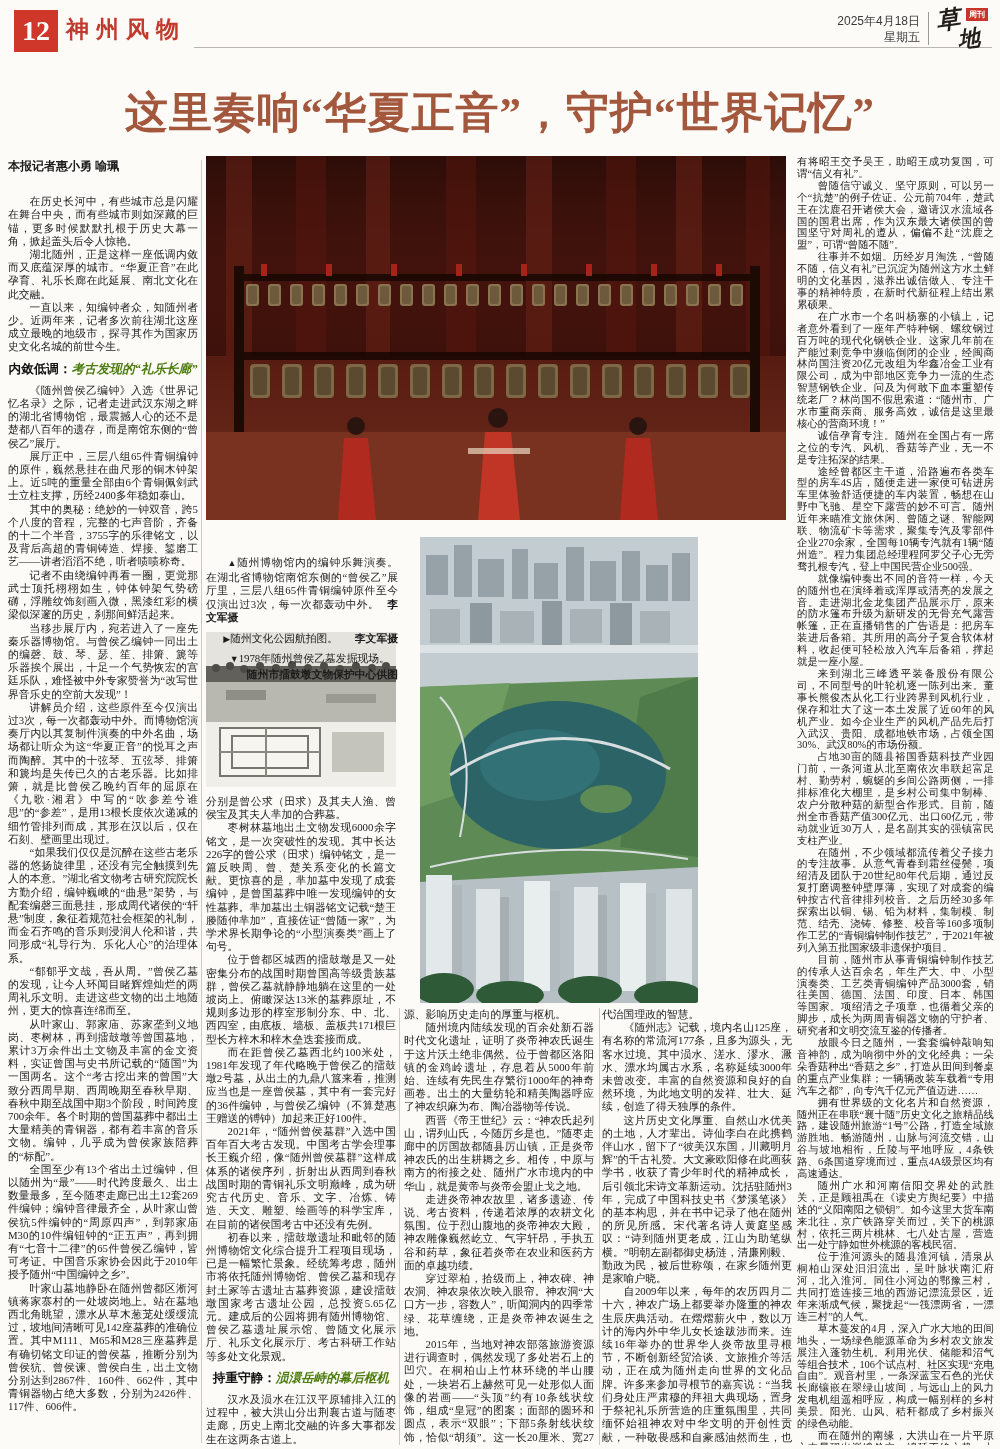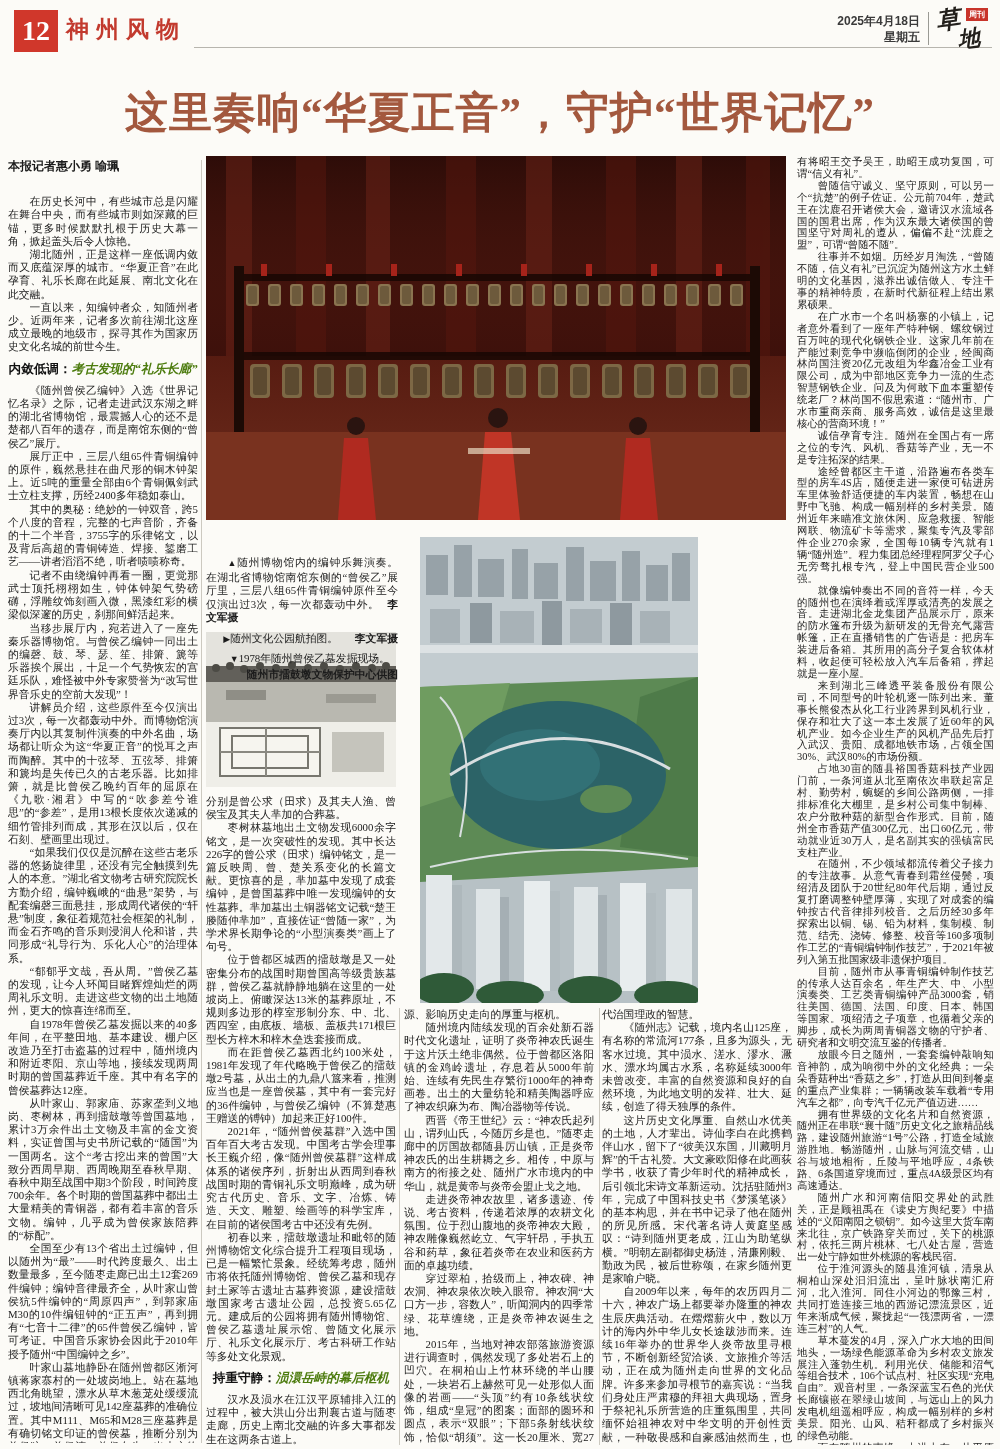--- a/index.html
+++ b/index.html
@@ -6,21 +6,21 @@
   .page{position:relative;width:1000px;height:1449px;background:#fcfbf7;margin:0 auto;
         font-family:"Liberation Serif","DejaVu Serif",serif;color:#1c1c1c;overflow:hidden;padding-left:44px;}
   
   .pagenum-box{position:absolute;left:14px;top:10px;width:44px;height:42px;background:#d0372b;
         display:flex;align-items:center;justify-content:center;}
   .pagenum-box span{color:#fff;font-size:28px;font-weight:bold;font-family:"Liberation Serif",serif;}
   .section-title{position:absolute;left:66px;top:14px;font-size:23px;font-weight:bold;color:#c23a2e;
         letter-spacing:7px;font-family:"Liberation Serif",serif;}
   .header-rule{position:absolute;left:194px;top:47px;width:798px;height:1px;background:#b7b5ae;}
   .dateblock{position:absolute;left:790px;top:13px;width:130px;text-align:right;
-        font-family:"Liberation Sans",sans-serif;font-size:12px;font-weight:bold;color:#3a3a3a;line-height:16px;}
+        font-family:"Liberation Sans",sans-serif;font-size:12px;font-weight:normal;color:#3a3a3a;line-height:16px;}
   .date-divider{position:absolute;left:928px;top:12px;width:1px;height:33px;background:#9a9a94;}
   .masthead{position:absolute;left:934px;top:2px;width:60px;height:48px;}
   .masthead .mc1{position:absolute;left:2px;top:2px;font-size:24px;font-weight:bold;font-style:italic;
         font-family:"Liberation Serif",serif;color:#23201c;transform:rotate(-8deg);}
   .masthead .mc2{position:absolute;left:24px;top:22px;font-size:22px;font-weight:bold;font-style:italic;
         font-family:"Liberation Serif",serif;color:#23201c;transform:rotate(-6deg);}
   .masthead .badge{position:absolute;left:32px;top:6px;background:#c8342a;color:#fff;
         font-family:"Liberation Sans",sans-serif;font-size:8px;font-weight:bold;padding:2px 3px;line-height:9px;}
   
   .headline{position:absolute;left:0;top:84px;width:1000px;text-align:center;font-size:43px;font-weight:bold;
@@ -306,21 +306,20 @@
     </div>
     <div>
         <div class="para">《随州曾侯乙编钟》入选《世界记忆名录》之际，记者走进武汉东湖之畔的湖北省博物馆，最震撼人心的还不是楚都八百年的遗存，而是南馆东侧的“曾侯乙”展厅。</div>
         <div class="para">展厅正中，三层八组65件青铜编钟的原件，巍然悬挂在曲尺形的铜木钟架上。近5吨的重量全部由6个青铜佩剑武士立柱支撑，历经2400多年稳如泰山。</div>
         <div class="para">其中的奥秘：绝妙的一钟双音，跨5个八度的音程，完整的七声音阶，齐备的十二个半音，3755字的乐律铭文，以及背后高超的青铜铸造、焊接、錾磨工艺——讲者滔滔不绝，听者啧啧称奇。</div>
         <div class="para">记者不由绕编钟再看一圈，更觉那武士顶托栩栩如生，钟体钟架气势磅礴，浮雕纹饰刻画入微，黑漆红彩的横梁似深邃的历史，刹那间鲜活起来。</div>
         <div class="para">当移步展厅内，宛若进入了一座先秦乐器博物馆。与曾侯乙编钟一同出土的编磬、鼓、琴、瑟、笙、排箫、篪等乐器挨个展出，十足一个气势恢宏的宫廷乐队，难怪被中外专家赞誉为“改写世界音乐史的空前大发现”！</div>
         <div class="para">讲解员介绍，这些原件至今仅演出过3次，每一次都轰动中外。而博物馆演奏厅内以其复制件演奏的中外名曲，场场都让听众为这“华夏正音”的悦耳之声而陶醉。其中的十弦琴、五弦琴、排箫和篪均是失传已久的古老乐器。比如排箫，就是比曾侯乙晚约百年的屈原在《九歌·湘君》中写的“吹参差兮谁思”的“参差”，是用13根长度依次递减的细竹管排列而成，其形在汉以后，仅在石刻、壁画里出现过。</div>
         <div class="para">“如果我们仅仅是沉醉在这些古老乐器的悠扬旋律里，还没有完全触摸到先人的本意。”湖北省文物考古研究院院长方勤介绍，编钟巍峨的“曲悬”架势，与配套编磬三面悬挂，形成周代诸侯的“轩悬”制度，象征着规范社会框架的礼制，而金石齐鸣的音乐则浸润人伦和谐，共同形成“礼导行为、乐化人心”的治理体系。</div>
         <div class="para">“郁郁乎文哉，吾从周。”曾侯乙墓的发现，让今人环闻目睹辉煌灿烂的两周礼乐文明。走进这些文物的出土地随州，更大的惊喜连绵而至。</div>
-        <div class="para">自1978年曾侯乙墓发掘以来的40多年间，在平整田地、基本建设、棚户区改造乃至打击盗墓的过程中，随州境内和附近枣阳、京山等地，接续发现两周时期的曾国墓葬近千座。其中有名字的曾侯墓葬达12座。</div>
         <div class="para">从叶家山、郭家庙、苏家垄到义地岗、枣树林，再到擂鼓墩等曾国墓地，累计3万余件出土文物及丰富的金文资料，实证曾国与史书所记载的“随国”为一国两名。这个“考古挖出来的曾国”大致分西周早期、西周晚期至春秋早期、春秋中期至战国中期3个阶段，时间跨度700余年。各个时期的曾国墓葬中都出土大量精美的青铜器，都有着丰富的音乐文物。编钟，几乎成为曾侯家族陪葬的“标配”。</div>
         <div class="para">全国至少有13个省出土过编钟，但以随州为“最”——时代跨度最久、出土数量最多，至今随枣走廊已出土12套269件编钟；编钟音律最齐全，从叶家山曾侯犺5件编钟的“周原四声”，到郭家庙M30的10件编钮钟的“正五声”，再到拥有“七音十二律”的65件曾侯乙编钟，皆可考证。中国音乐家协会因此于2010年授予随州“中国编钟之乡”。</div>
         <div class="para">叶家山墓地静卧在随州曾都区淅河镇蒋家寨村的一处坡岗地上。站在墓地西北角眺望，漂水从草木葱茏处缓缓流过，坡地间清晰可见142座墓葬的准确位置。其中M111、M65和M28三座墓葬是有确切铭文印证的曾侯墓，推断分别为曾侯犺、曾侯谏、曾侯白生，出土文物分别达到2867件、160件、662件，其中青铜器物占绝大多数，分别为2426件、117件、606件。</div>
       </div>
   </div>
 
   <div id="col2" class="col">
     <div class="cont">分别是曾公求（田求）及其夫人渔、曾侯宝及其夫人芈加的合葬墓。</div>
     <div>
         <div class="para">枣树林墓地出土文物发现6000余字铭文，是一次突破性的发现。其中长达226字的曾公求（田求）编钟铭文，是一篇反映周、曾、楚关系变化的长篇文献。更惊喜的是，芈加墓中发现了成套编钟，是曾国墓葬中唯一发现编钟的女性墓葬。芈加墓出土铜器铭文记载“楚王媵随仲芈加”，直接佐证“曾随一家”，为学术界长期争论的“小型演奏类”画上了句号。</div>
@@ -358,21 +357,21 @@
 
   </div>
 
   <div id="col5" class="col">
     <div class="cont">有将昭王交予吴王，助昭王成功复国，可谓“信义有礼”。</div>
     <div>
         <div class="para">曾随信守诚义、坚守原则，可以另一个“抗楚”的例子佐证。公元前704年，楚武王在沈鹿召开诸侯大会，邀请汉水流域各国的国君出席，作为汉东最大诸侯国的曾国坚守对周礼的遵从，偏偏不赴“沈鹿之盟”，可谓“曾随不随”。</div>
         <div class="para">往事并不如烟。历经岁月淘洗，“曾随不随，信义有礼”已沉淀为随州这方水土鲜明的文化基因，滋养出诚信做人、专注干事的精神特质，在新时代新征程上结出累累硕果。</div>
         <div class="para">在广水市一个名叫杨寨的小镇上，记者意外看到了一座年产特种钢、螺纹钢过百万吨的现代化钢铁企业。这家几年前在产能过剩竞争中濒临倒闭的企业，经闽商林尚国注资20亿元改组为华鑫冶金工业有限公司，成为中部地区竞争力一流的生态智慧钢铁企业。问及为何敢下血本重塑传统老厂？林尚国不假思索道：“随州市、广水市重商亲商、服务高效，诚信是这里最核心的营商环境！”</div>
         <div class="para">诚信孕育专注。随州在全国占有一席之位的专汽、风机、香菇等产业，无一不是专注拓深的结果。</div>
-        <div class="para">途经曾都区主干道，沿路遍布各类车型的房车4S店，随便走进一家便可钻进房车里体验舒适便捷的车内装置，畅想在山野中飞驰、构成一幅别样的乡村美景。随州近年来瞄准文旅休闲、应急救援、智能网联、物流矿卡等需求，聚集专汽及零部件企业270余家，全国每10辆专汽就有1辆“随州造”。程力集团总经理程阿罗父子心无旁骛扎根专汽，登上中国民营企业500强。</div>
+        <div class="para">途经曾都区主干道，沿路遍布各类车型的房车4S店，随便走进一家便可钻进房车里体验舒适便捷的车内装置，畅想在山野中飞驰、星空下露营的妙不可言。随州近年来瞄准文旅休闲、曾随之谜、智能网联、物流矿卡等需求，聚集专汽及零部件企业270余家，全国每10辆专汽就有1辆“随州造”。程力集团总经理程阿罗父子心无旁骛扎根专汽，登上中国民营企业500强。</div>
         <div class="para">就像编钟奏出不同的音符一样，今天的随州也在演绎着或浑厚或清亮的发展之音。走进湖北金龙集团产品展示厅，原来的防水篷布升级为新研发的无骨充气露营帐篷，正在直播销售的广告语是：把房车装进后备箱。其所用的高分子复合软体材料，收起便可轻松放入汽车后备箱，撑起就是一座小屋。</div>
         <div class="para">来到湖北三峰透平装备股份有限公司，不同型号的叶轮机逐一陈列出来。董事长熊俊杰从化工行业跨界到风机行业，保存和壮大了这一本土发展了近60年的风机产业。如今企业生产的风机产品先后打入武汉、贵阳、成都地铁市场，占领全国30%、武汉80%的市场份额。</div>
         <div class="para">占地30亩的随县裕国香菇科技产业园门前，一条河道从北至南依次串联起富足村、勤劳村，蜿蜒的乡间公路两侧，一排排标准化大棚里，是乡村公司集中制棒、农户分散种菇的新型合作形式。目前，随州全市香菇产值300亿元、出口60亿元，带动就业近30万人，是名副其实的强镇富民支柱产业。</div>
         <div class="para">在随州，不少领域都流传着父子接力的专注故事。从意气青春到霜丝侵鬓，项绍清及团队于20世纪80年代后期，通过反复打磨调整钟壁厚薄，实现了对成套的编钟按古代音律排列校音。之后历经30多年探索出以铜、锡、铅为材料，集制模、制范、结壳、浇铸、修整、校音等160多项制作工艺的“青铜编钟制作技艺”，于2021年被列入第五批国家级非遗保护项目。</div>
         <div class="para">目前，随州市从事青铜编钟制作技艺的传承人达百余名，年生产大、中、小型演奏类、工艺类青铜编钟产品3000套，销往美国、德国、法国、印度、日本、韩国等国家。项绍清之子项章，也循着父亲的脚步，成长为两周青铜器文物的守护者、研究者和文明交流互鉴的传播者。</div>
         <div class="para">放眼今日之随州，一套套编钟敲响知音神韵，成为响彻中外的文化经典；一朵朵香菇种出“香菇之乡”，打造从田间到餐桌的重点产业集群；一辆辆改装车载着“专用汽车之都”，向专汽千亿元产值迈进……</div>
         <div class="para">拥有世界级的文化名片和自然资源，随州正在串联“襄十随”历史文化之旅精品线路，建设随州旅游“1号”公路，打造全域旅游胜地。畅游随州，山脉与河流交错，山谷与坡地相衔，丘陵与平地呼应，4条铁路、6条国道穿境而过，重点4A级景区均有高速通达。</div>
         <div class="para">随州广水和河南信阳交界处的武胜关，正是顾祖禹在《读史方舆纪要》中描述的“义阳南阳之锁钥”。如今这里大货车南来北往，京广铁路穿关而过，关下的桃源村，依托三两片桃林、七八处古屋，营造出一处宁静如世外桃源的客栈民宿。</div>
         <div class="para">位于淮河源头的随县淮河镇，清泉从桐柏山深处汩汩流出，呈叶脉状南汇府河，北入淮河。同住小河边的鄂豫三村，共同打造连接三地的西游记漂流景区，近年来渐成气候，聚拢起“一筏漂两省，一漂连三村”的人气。</div>
         <div class="para">草木蔓发的4月，深入广水大地的田间地头，一场绿色能源革命为乡村农文旅发展注入蓬勃生机。利用光伏、储能和沼气等组合技术，106个试点村、社区实现“充电自由”。观音村里，一条深蓝宝石色的光伏长廊镶嵌在翠绿山坡间，与远山上的风力发电机组遥相呼应，构成一幅别样的乡村美景。阳光、山风、秸秆都成了乡村振兴的绿色动能。</div>

